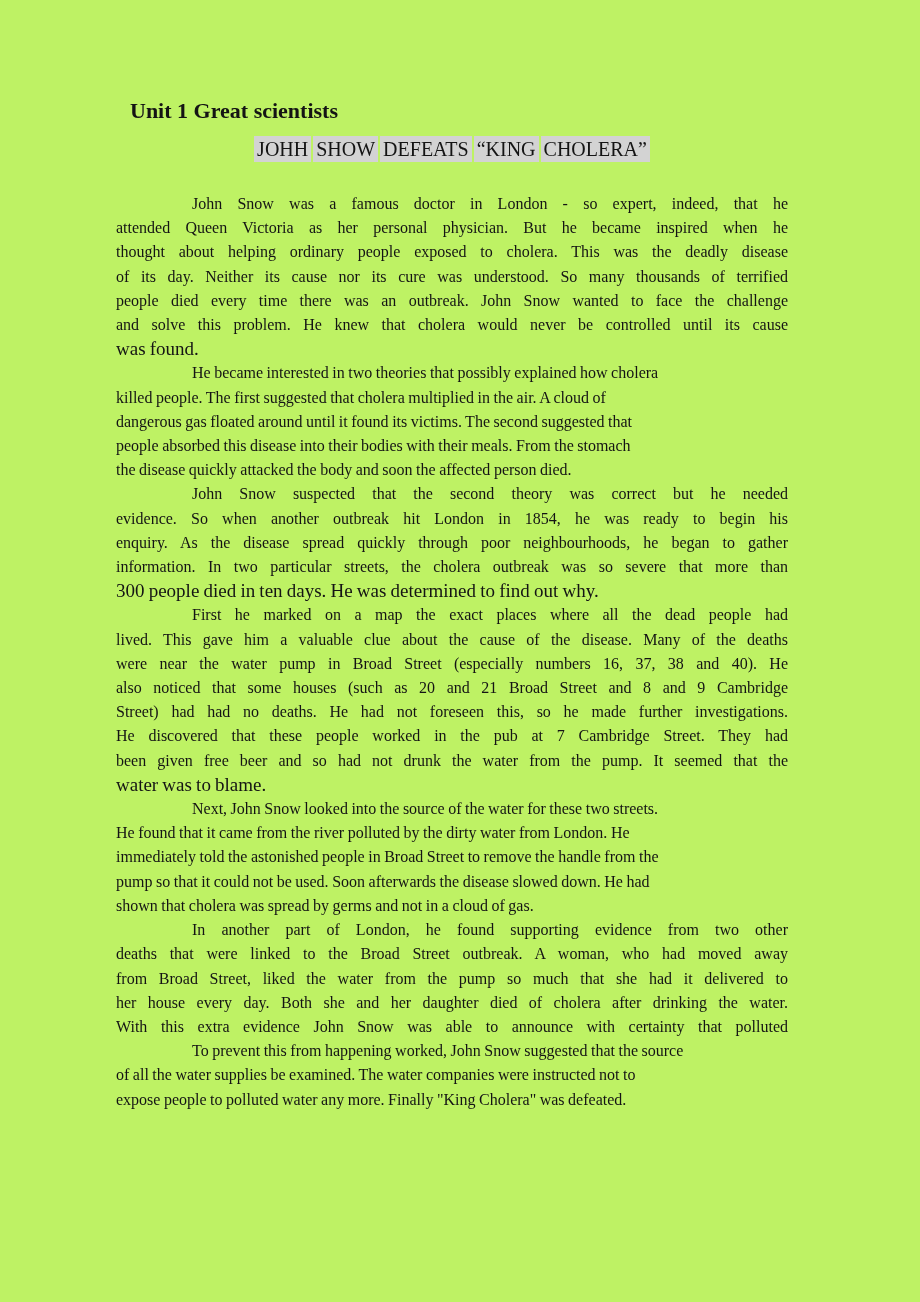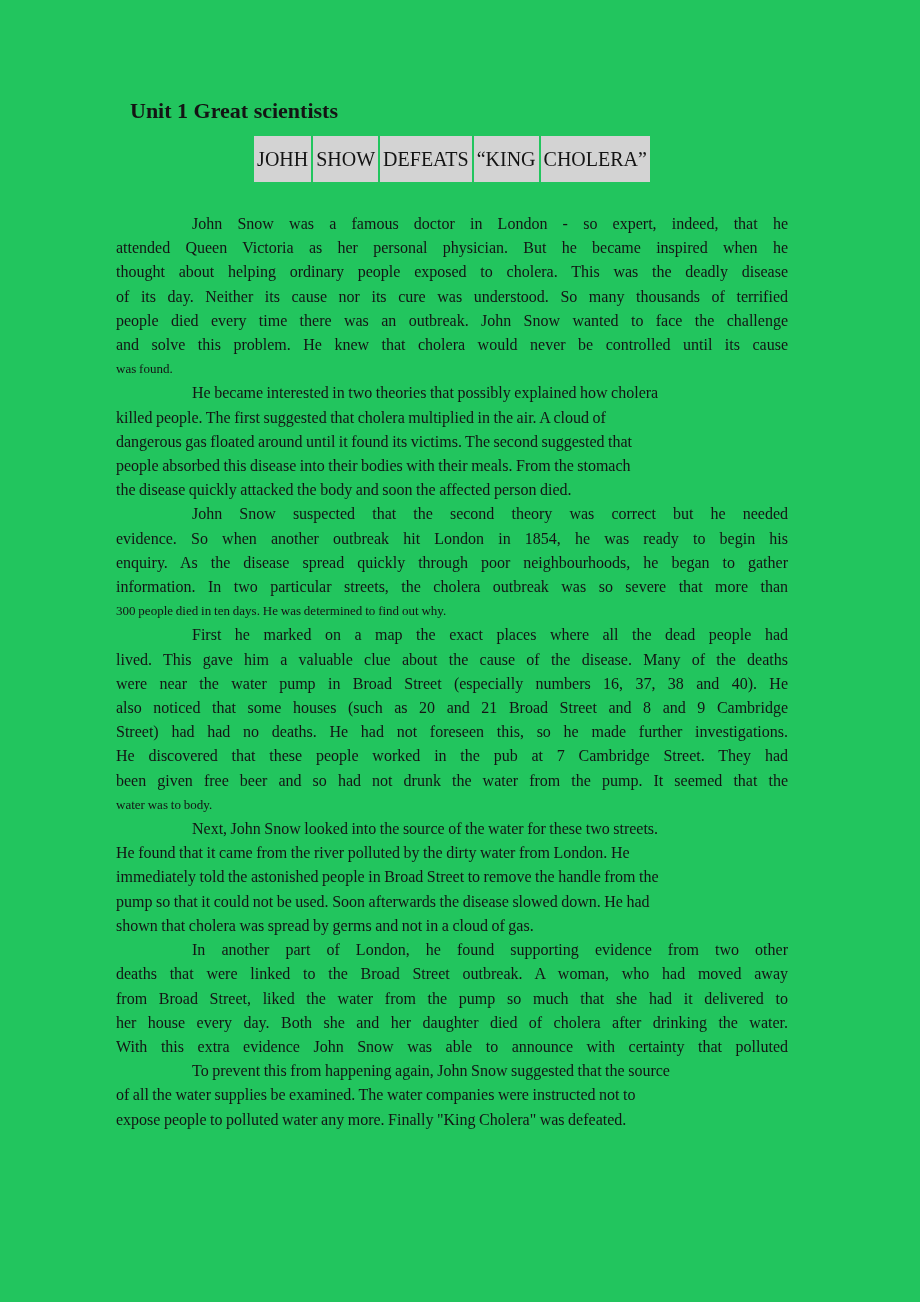--- a/index.html
+++ b/index.html
@@ -4,21 +4,21 @@
 <style>
   html, body {
     margin: 0;
     padding: 0;
     background: #ffffff;
   }
   .page {
     position: relative;
     width: 920px;
     height: 1302px;
-    background: #22c55e;
+    background: #bef264;
     font-family: "Liberation Serif", "DejaVu Serif", serif;
     color: #141414;
     overflow: hidden;
   }
   .content {
     position: absolute;
     left: 116px;
     top: 98px;
     width: 672px;
   }
@@ -31,39 +31,39 @@
     white-space: nowrap;
   }
   .doc-heading {
     text-align: center;
     font-size: 20px;
     line-height: 24px;
     margin: 0 0 30px 0;
   }
   .hl-word {
     display: inline-block;
-    padding: 11px 3px;
+    padding: 1px 3px;
     margin: 0 1px;
   }
   .para { margin: 0; }
   .para-body {
     white-space: pre-line;
     text-indent: 76px;
     font-size: 16px;
     line-height: 24.2px;
     text-align: left;
     word-spacing: -0.03em;
   }
   .para.justify .para-body {
     text-align: justify;
     text-align-last: justify;
   }
   .para-last {
     white-space: pre-line;
-    font-size: 13px;
+    font-size: 19px;
     line-height: 24.2px;
     text-align: left;
     word-spacing: -0.03em;
   }
 </style>
 </head>
 <body>
 
 <div class="page">
   <div class="content">
@@ -100,41 +100,41 @@
     </div>
 
     <div class="para justify">
       <div class="para-body">First he marked on a map the exact places where all the dead people had
 lived. This gave him a valuable clue about the cause of the disease. Many of the deaths
 were near the water pump in Broad Street (especially numbers 16, 37, 38 and 40). He
 also noticed that some houses (such as 20 and 21 Broad Street and 8 and 9 Cambridge
 Street) had had no deaths. He had not foreseen this, so he made further investigations.
 He discovered that these people worked in the pub at 7 Cambridge Street. They had
 been given free beer and so had not drunk the water from the pump. It seemed that the</div>
-      <div class="para-last">water was to body.</div>
+      <div class="para-last">water was to blame.</div>
     </div>
 
     <div class="para">
       <div class="para-body">Next, John Snow looked into the source of the water for these two streets.
 He found that it came from the river polluted by the dirty water from London. He
 immediately told the astonished people in Broad Street to remove the handle from the
 pump so that it could not be used. Soon afterwards the disease slowed down. He had
 shown that cholera was spread by germs and not in a cloud of gas.</div>
       <div class="para-last"></div>
     </div>
 
     <div class="para justify">
       <div class="para-body">In another part of London, he found supporting evidence from two other
 deaths that were linked to the Broad Street outbreak. A woman, who had moved away
 from Broad Street, liked the water from the pump so much that she had it delivered to
 her house every day. Both she and her daughter died of cholera after drinking the water.
 With this extra evidence John Snow was able to announce with certainty that polluted</div>
     </div>
 
     <div class="para">
-      <div class="para-body">To prevent this from happening again, John Snow suggested that the source
+      <div class="para-body">To prevent this from happening worked, John Snow suggested that the source
 of all the water supplies be examined. The water companies were instructed not to
 expose people to polluted water any more. Finally "King Cholera" was defeated.</div>
       <div class="para-last"></div>
     </div>
 
   </div>
 </div>
 
 </body></html>

